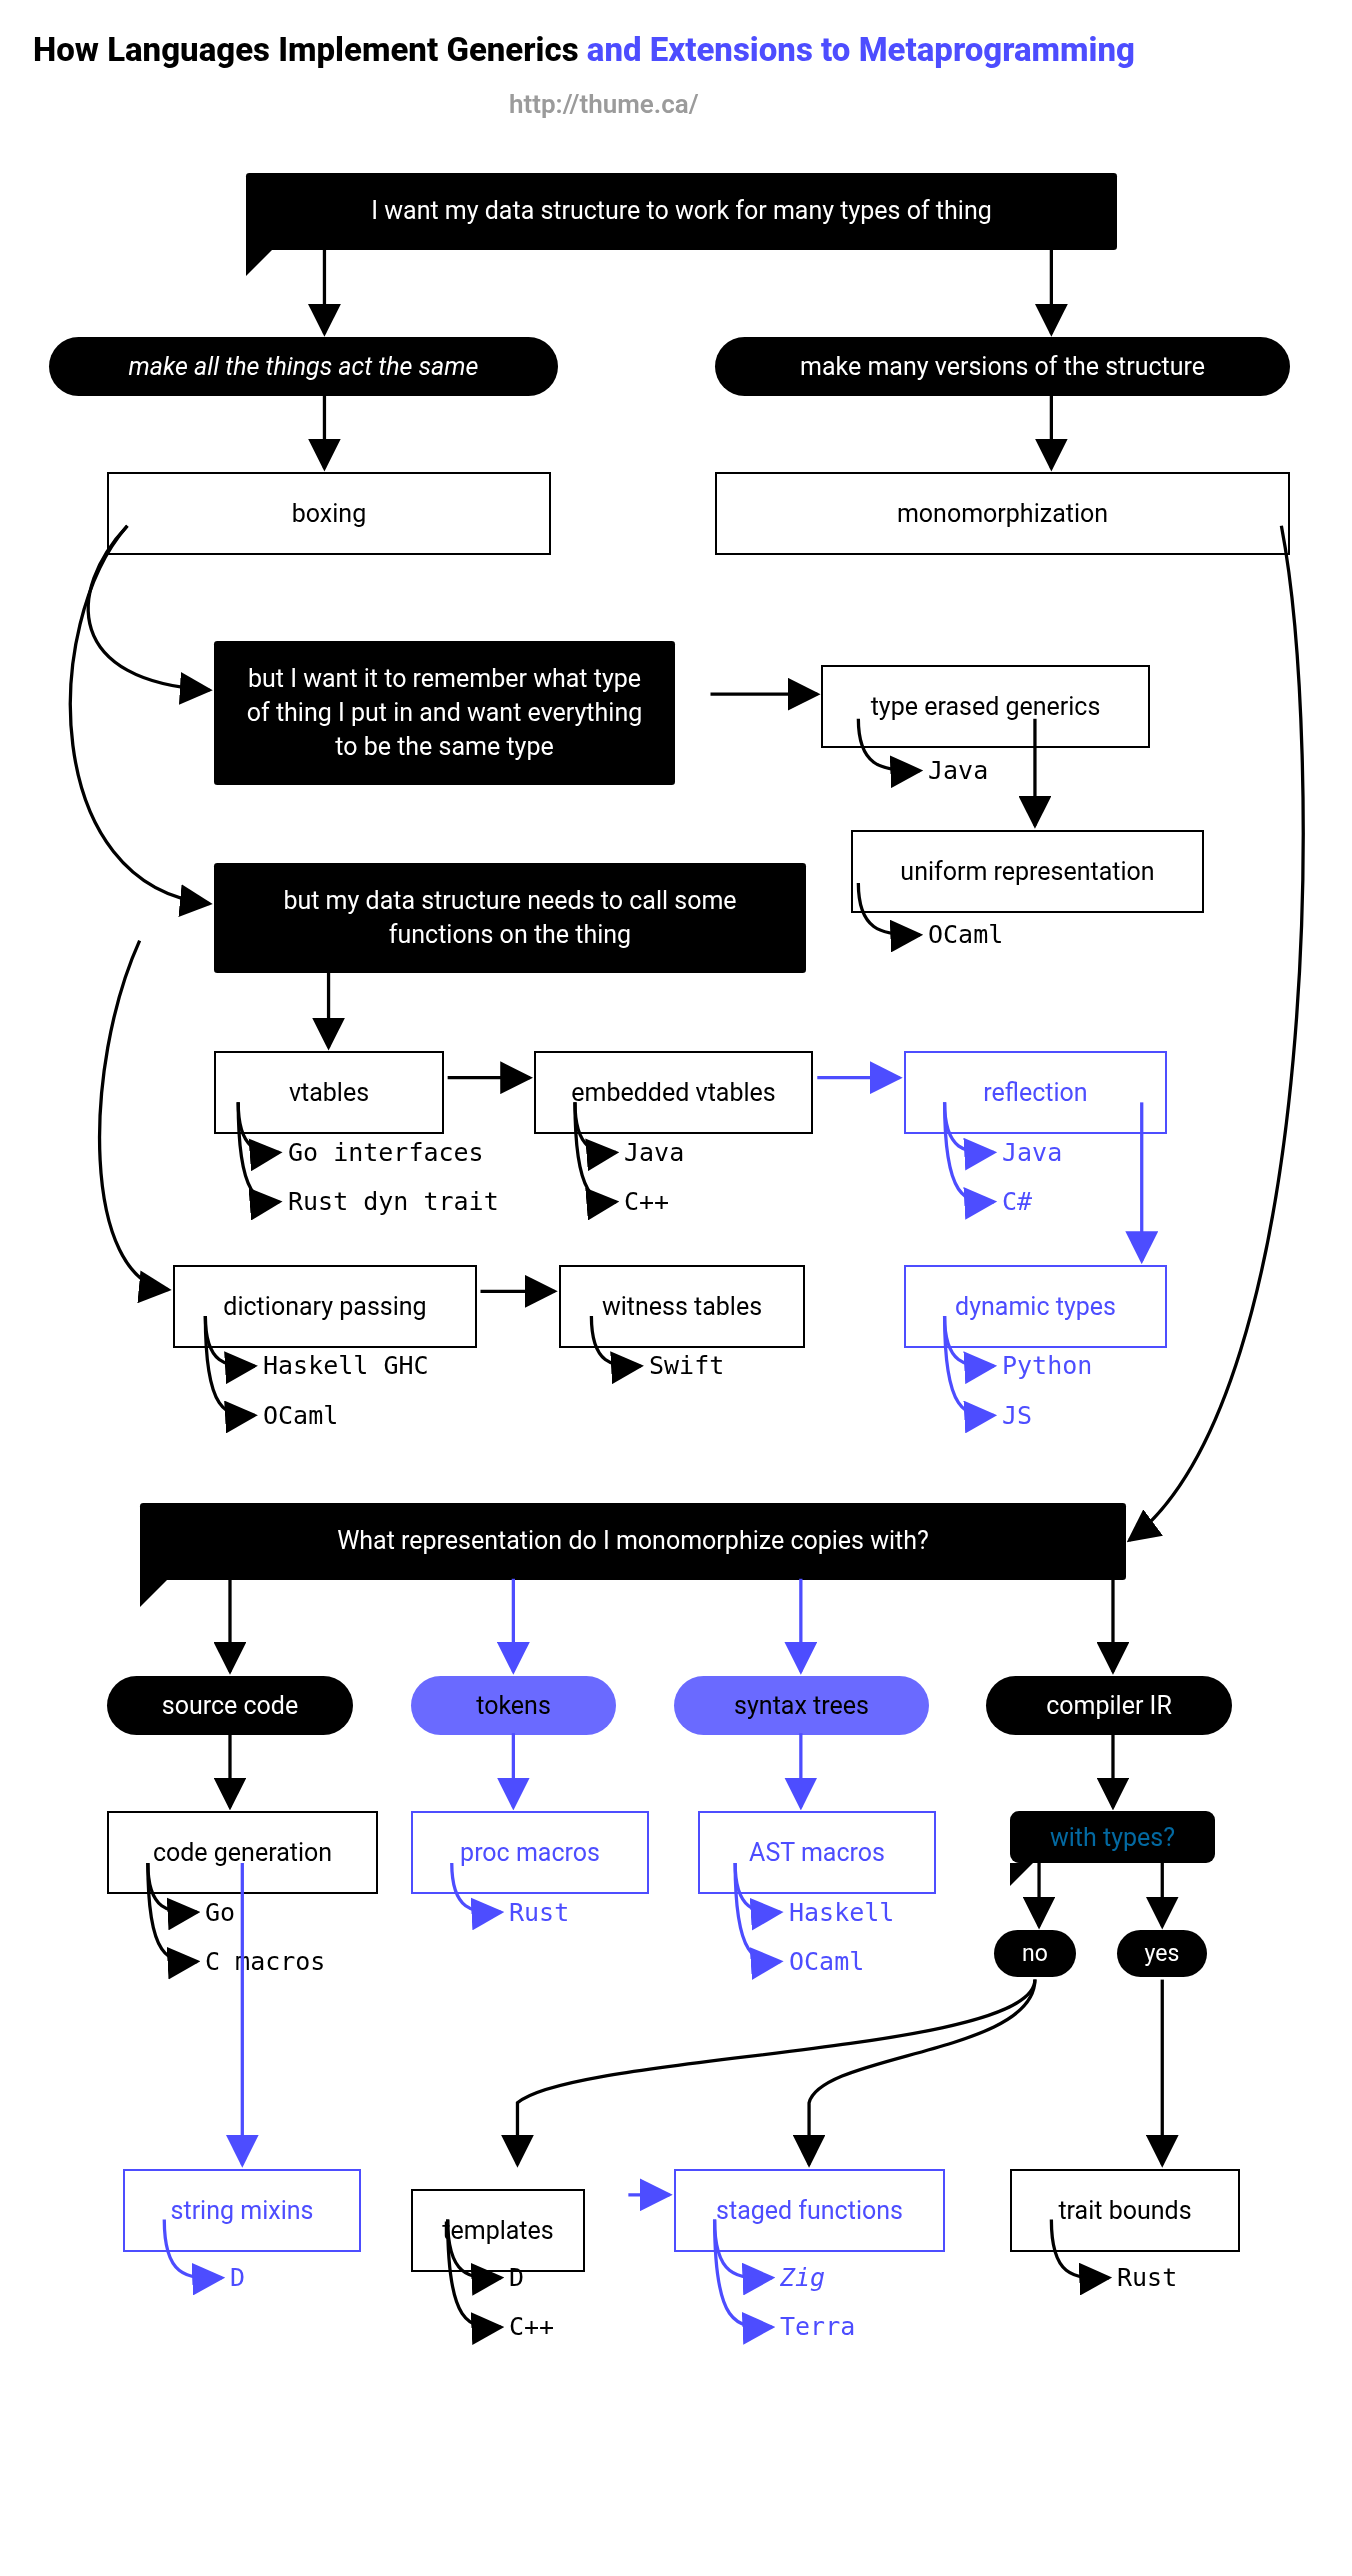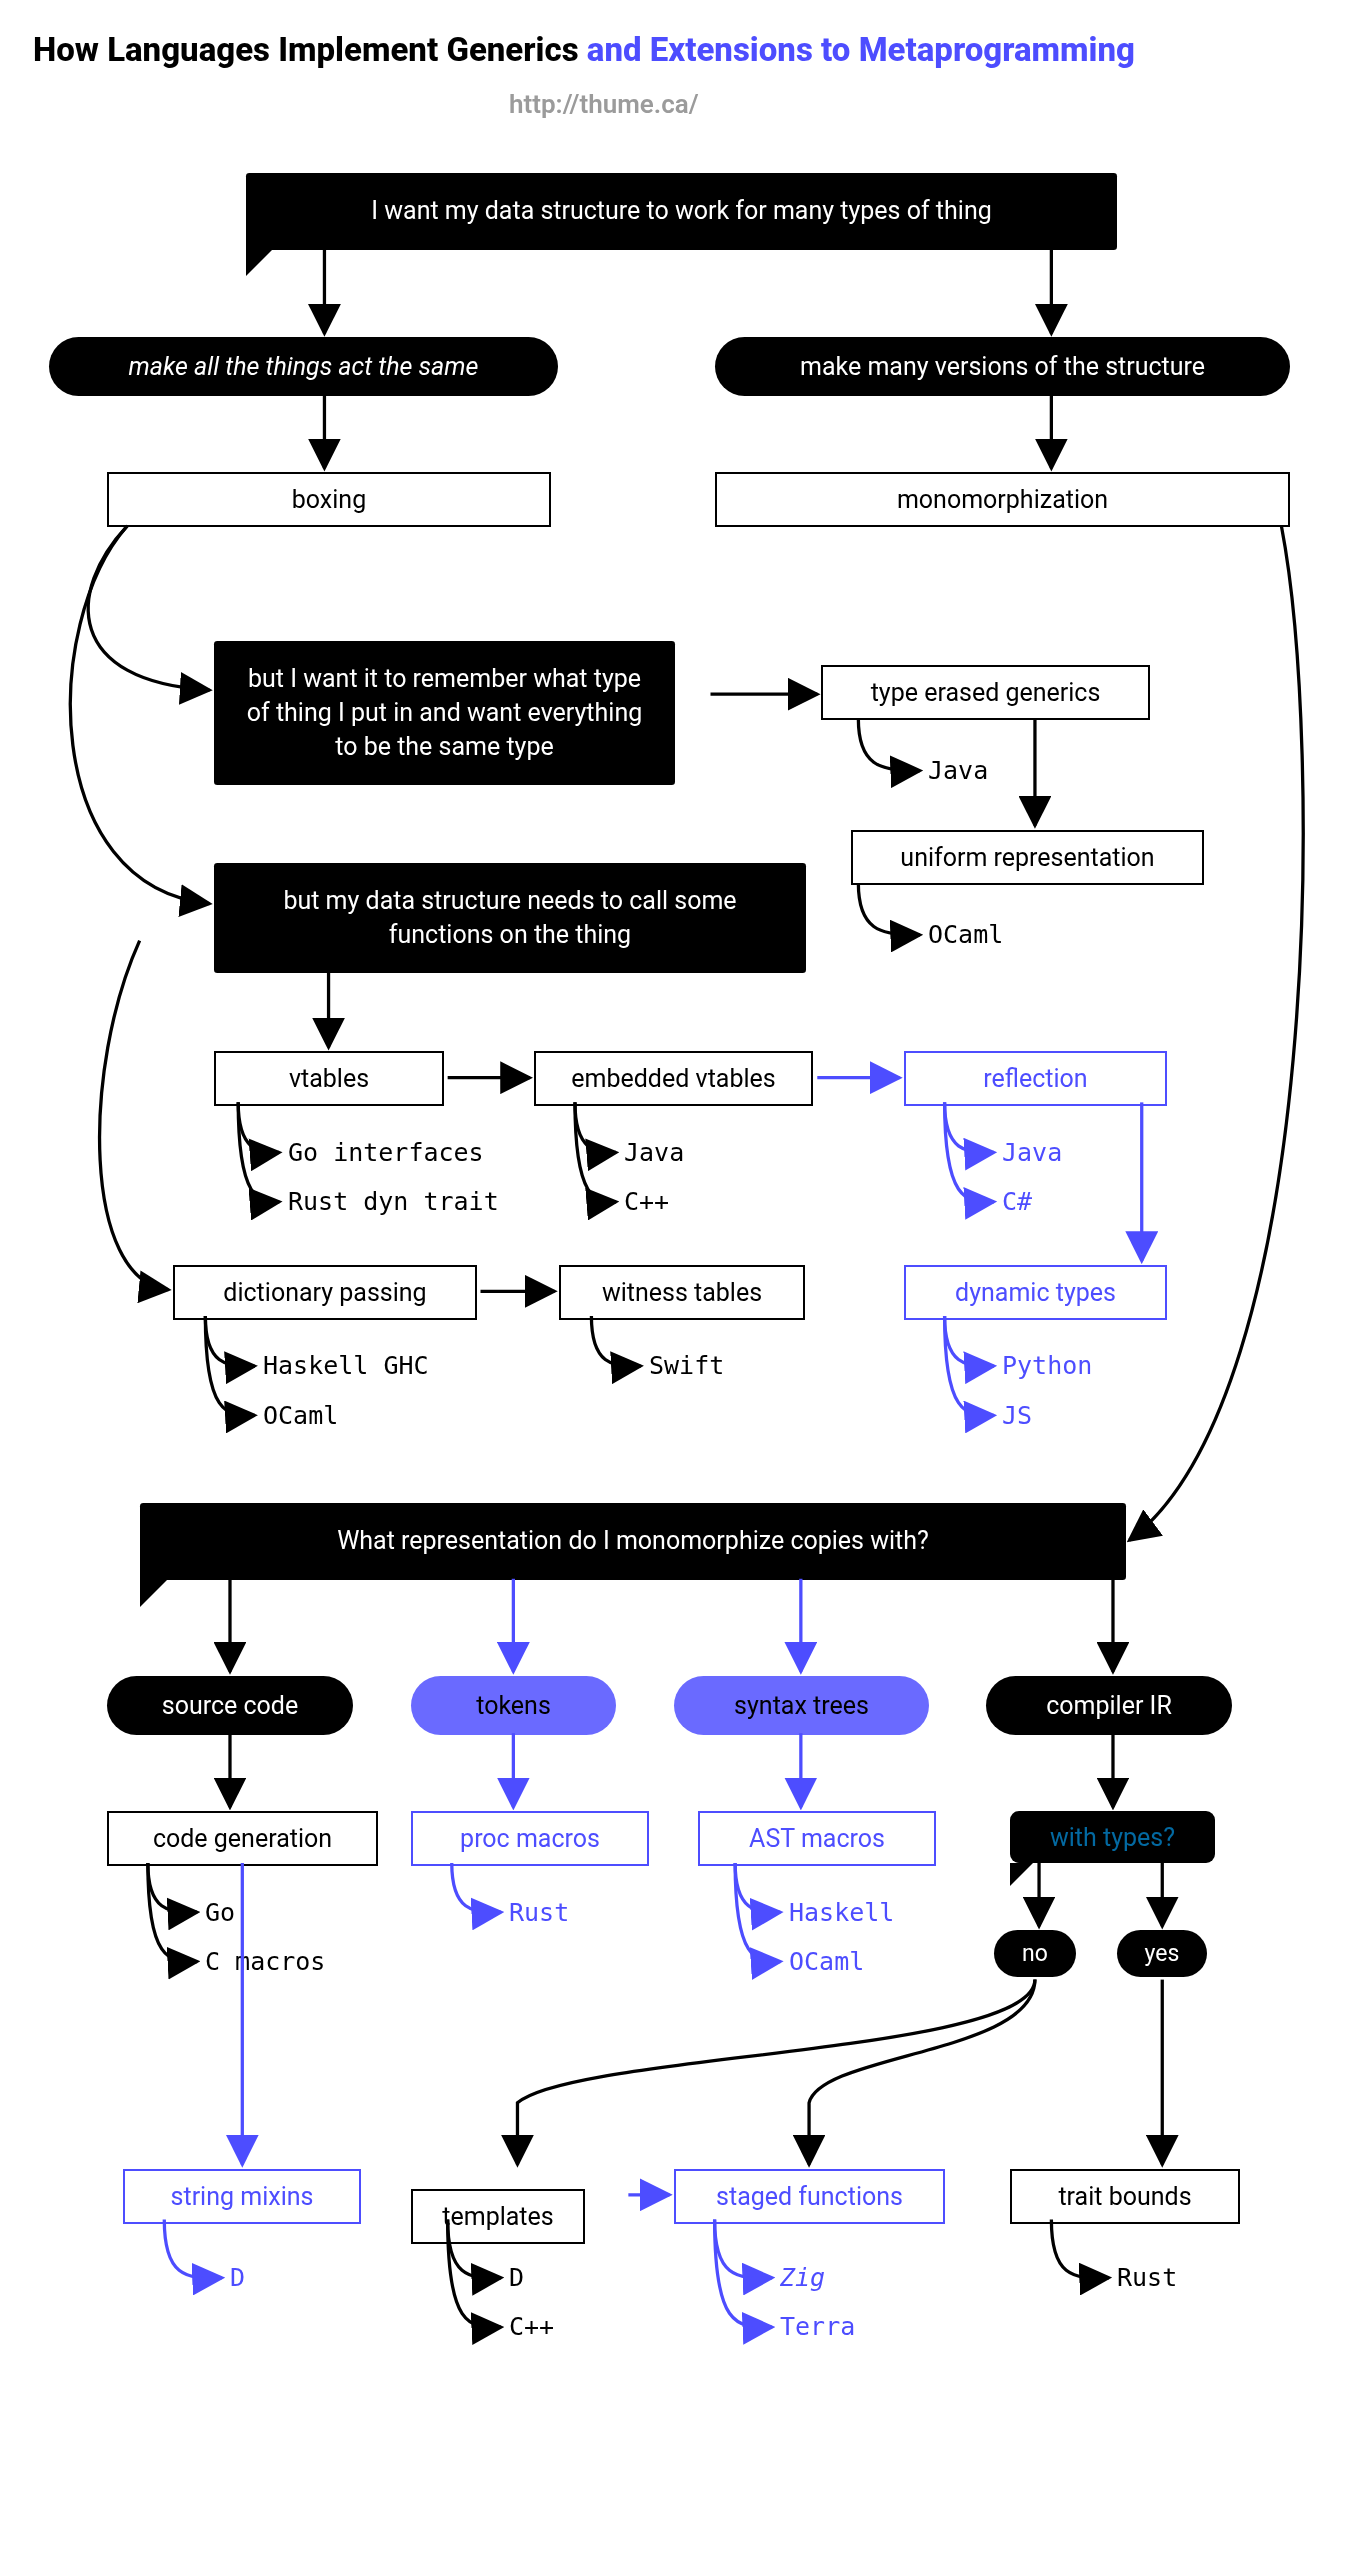--- a/index.html
+++ b/index.html
@@ -5,21 +5,21 @@
   html,body{margin:0;padding:0;background:#fff;font-family:-apple-system,BlinkMacSystemFont,"Segoe UI",Roboto,Helvetica,Arial,sans-serif;}
   .canvas{position:relative;width:1352px;height:2576px;background:#fff;}
   .title{position:absolute;font-weight:800;font-size:33px;color:#000;}
   .title .title-blue{color:#4d4dff;text-align:right;}
   .subtitle{position:absolute;font-size:26px;font-weight:600;color:#9b9b9b;}
   .speech{position:absolute;background:#000;color:#fff;font-size:25px;line-height:1.35;text-align:center;padding:21.4px 25px;box-sizing:border-box;border-radius:3.3px;}
   .tail{position:absolute;width:0;height:0;border-top:30px solid #000;border-right:30px solid transparent;}
   .pill{position:absolute;background:#000;color:#fff;font-size:25px;text-align:center;padding:15px 33px;border-radius:821px;box-sizing:border-box;}
   .pill-blue{background:#6a6aff;color:#000000;}
   .pill-sm{font-size:23px;padding:10px 23px;}
-  .rect{position:absolute;background:#fff;border:2.5px solid #000;color:#000;font-size:25px;text-align:center;padding:11px 20px;box-sizing:border-box;}
+  .rect{position:absolute;background:#fff;border:2.5px solid #000;color:#000;font-size:25px;text-align:center;padding:25px 20px;box-sizing:border-box;}
   .rect-blue{border-color:#4d4dff;color:#4d4dff;}
   .speech-sm{position:absolute;background:#000;color:#0369a1;font-size:25px;text-align:center;padding:11.5px 20px;border-radius:9px;box-sizing:border-box;}
   .lang{position:absolute;font-family:ui-monospace,SFMono-Regular,Menlo,Consolas,monospace;font-size:25px;color:#000;}
   .lang-blue{color:#4d4dff;}
   svg.edges{position:absolute;left:0;top:0;pointer-events:none;}
 </style>
 </head>
 <body>
 
 <div class="canvas">

